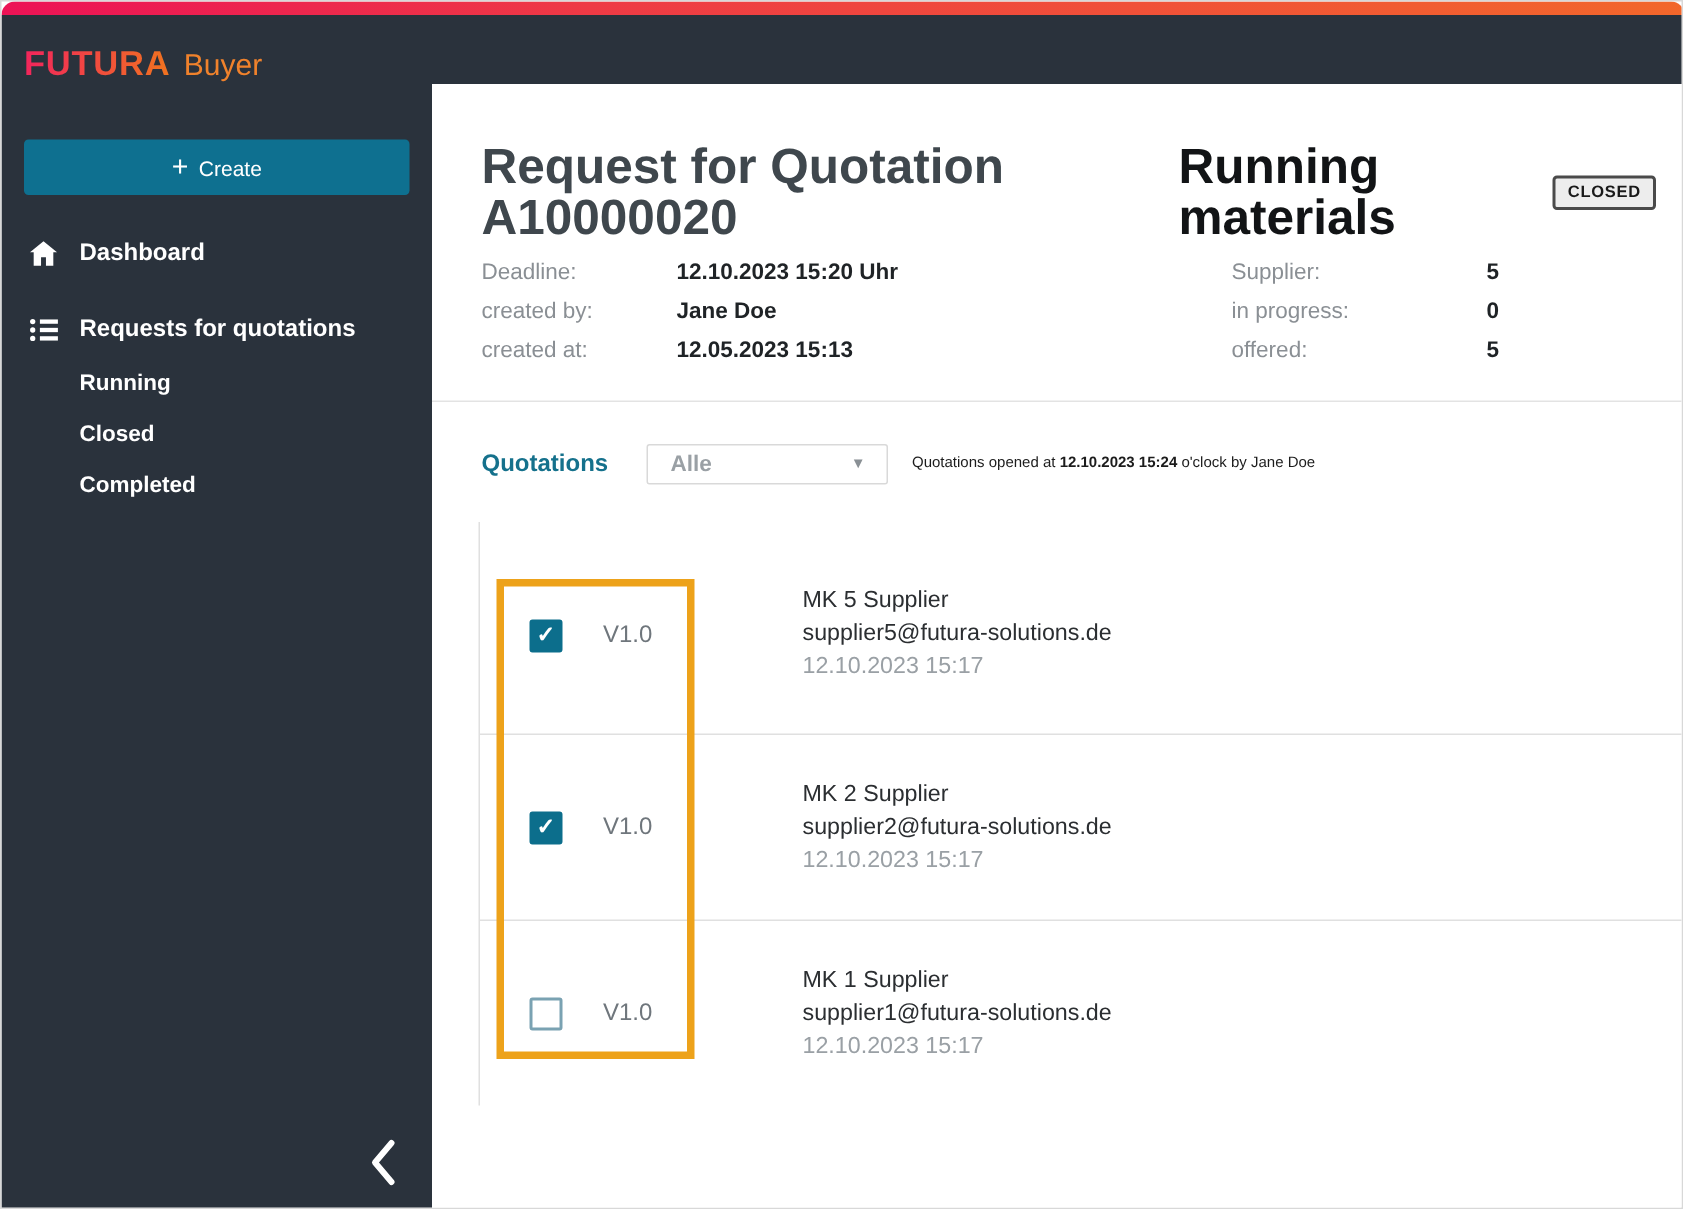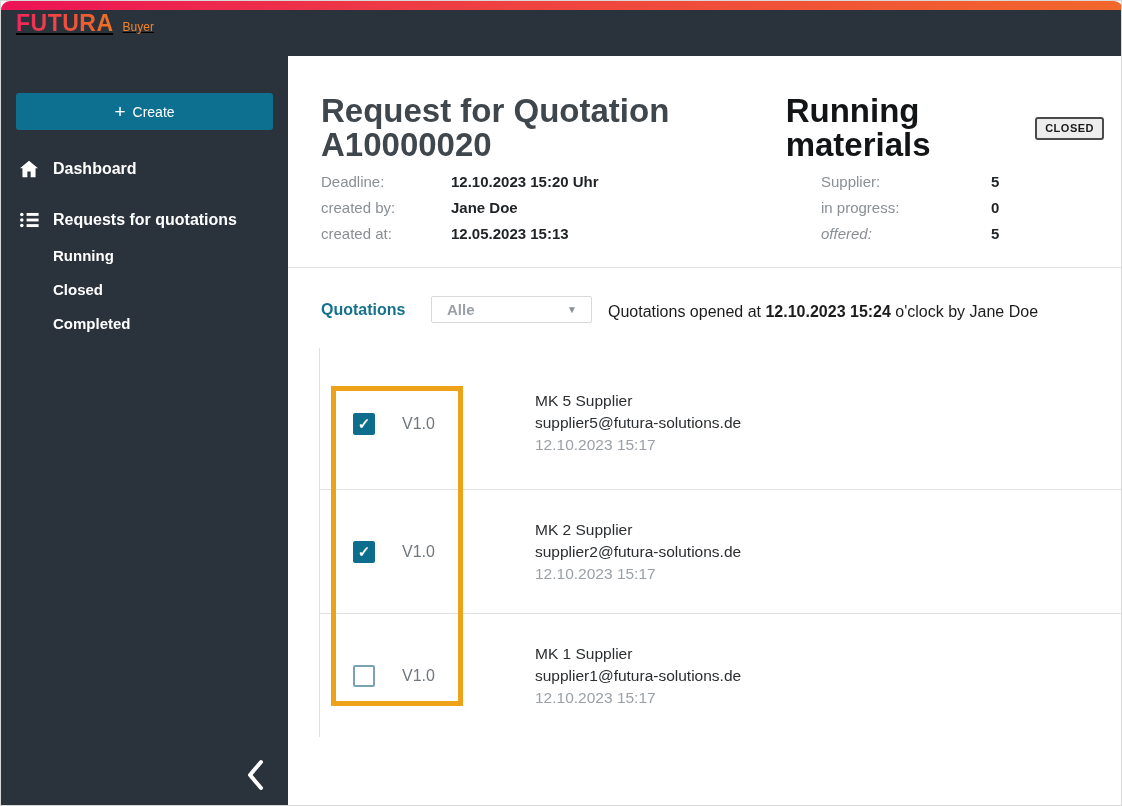--- a/index.html
+++ b/index.html
@@ -10,29 +10,29 @@
   }
   
   .top-strip{
     position:absolute;left:0;top:0;width:1122px;height:9px;
     background:linear-gradient(90deg,#ec1356 0%,#ee3a45 35%,#f2672b 100%);
     border-radius:9px 9px 0 0;
   }
   
   .app-header{
     position:absolute;left:0;top:9px;width:1122px;height:46px;
-    background:#2a323c;display:flex;align-items:flex-start;text-decoration:underline;
+    background:#2a323c;display:flex;align-items:flex-end;
   }
   .brand{margin-left:15px;display:flex;align-items:baseline;}
   .brand-name{
     font-size:23px;font-weight:bold;letter-spacing:.5px;
     background:linear-gradient(90deg,#f2255c 0%,#f0741f 100%);
     -webkit-background-clip:text;background-clip:text;color:transparent;
   }
-  .brand-suffix{font-size:12px;color:#f0822c;margin-left:9px;}
+  .brand-suffix{font-size:20px;color:#f0822c;margin-left:9px;}
   .sidebar{
     position:absolute;left:0;top:55px;width:287px;height:751px;
     background:#2a323c;
   }
   .create-btn{
     position:absolute;left:15px;top:37px;width:257px;height:37px;
     background:#0e7090;border:none;border-radius:3px;color:#ffffff;
     font-family:"Liberation Sans",sans-serif;font-size:14px;
     display:flex;align-items:center;justify-content:center;cursor:pointer;
   }
@@ -72,21 +72,21 @@
   .detail-value{font-weight:bold;color:#1f2326;}
   .divider{position:absolute;left:0;top:211px;width:835px;border-top:1px solid #e3e3e3;}
   .quot-label{position:absolute;left:33px;top:245px;font-size:16px;font-weight:bold;color:#15718c;}
   .filter-select{
     position:absolute;left:143px;top:240px;width:161px;height:27px;
     border:1px solid #d9d9d9;border-radius:2px;background:#ffffff;
     display:flex;align-items:center;cursor:pointer;box-sizing:border-box;
   }
   .filter-value{margin-left:15px;font-size:15px;font-weight:600;color:#9aa0a5;}
   .filter-caret{margin-left:auto;margin-right:14px;font-size:10px;color:#8a9095;}
-  .opened-info{position:absolute;left:320px;top:247px;font-size:16px;color:#1c1c1c;}
+  .opened-info{position:absolute;left:320px;top:247px;font-size:10px;color:#1c1c1c;}
   .opened-info .dt{font-weight:bold;}
   
   .quot-panel{
     position:absolute;left:31px;top:292px;width:804px;
     border-left:1px solid #e0e0e0;
   }
   .quot-row{position:relative;height:123px;border-bottom:1px solid #e0e0e0;}
   .quot-row:first-child{height:141px;}
   .quot-row:last-child{border-bottom:none;}
   .row-check{
@@ -195,21 +195,21 @@
     </div>
     <div class="detail-row" style="left:533px;top:0;">
       <span class="detail-label" style="width:170px;">Supplier:</span>
       <span class="detail-value">5</span>
     </div>
     <div class="detail-row" style="left:533px;top:26px;">
       <span class="detail-label" style="width:170px;">in progress:</span>
       <span class="detail-value">0</span>
     </div>
     <div class="detail-row" style="left:533px;top:52px;">
-      <span class="detail-label" style="width:170px;font-style:italic;">offered:</span>
+      <span class="detail-label" style="width:170px;">offered:</span>
       <span class="detail-value">5</span>
     </div>
   </div>
 
   <div class="divider"></div>
 
   <div class="quot-label">Quotations</div>
 
   <div class="filter-select">
     <span class="filter-value">Alle</span>

